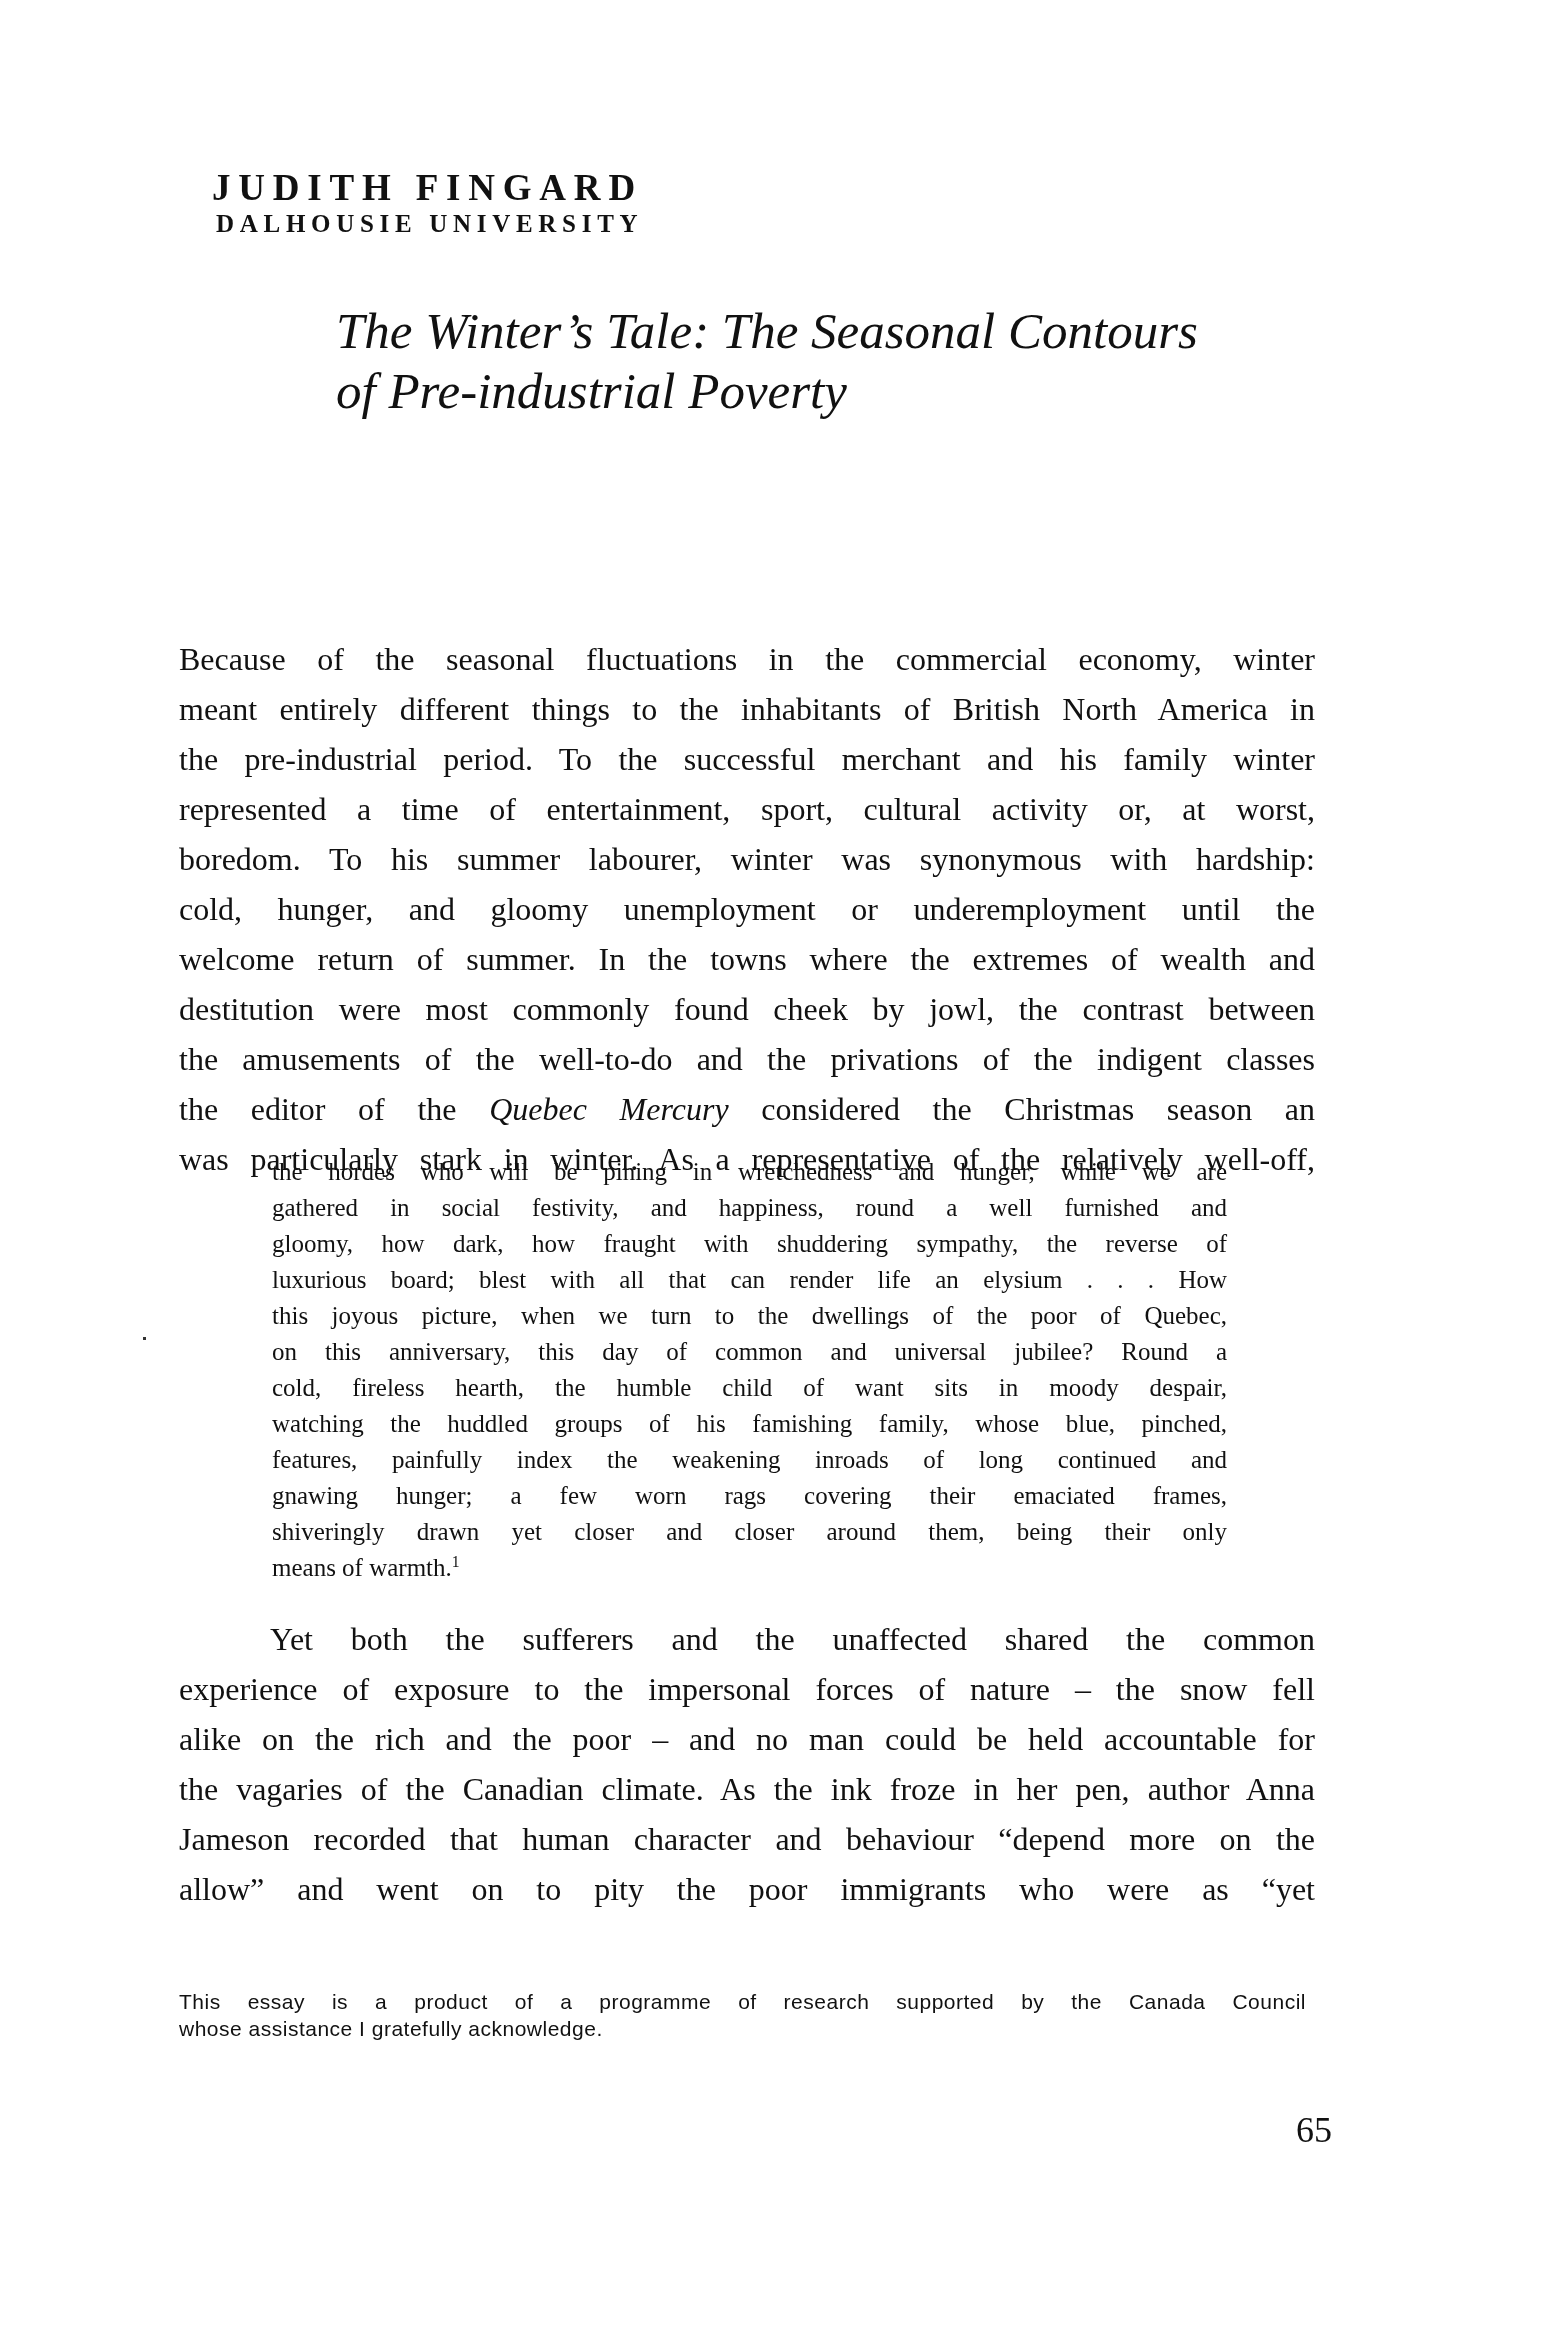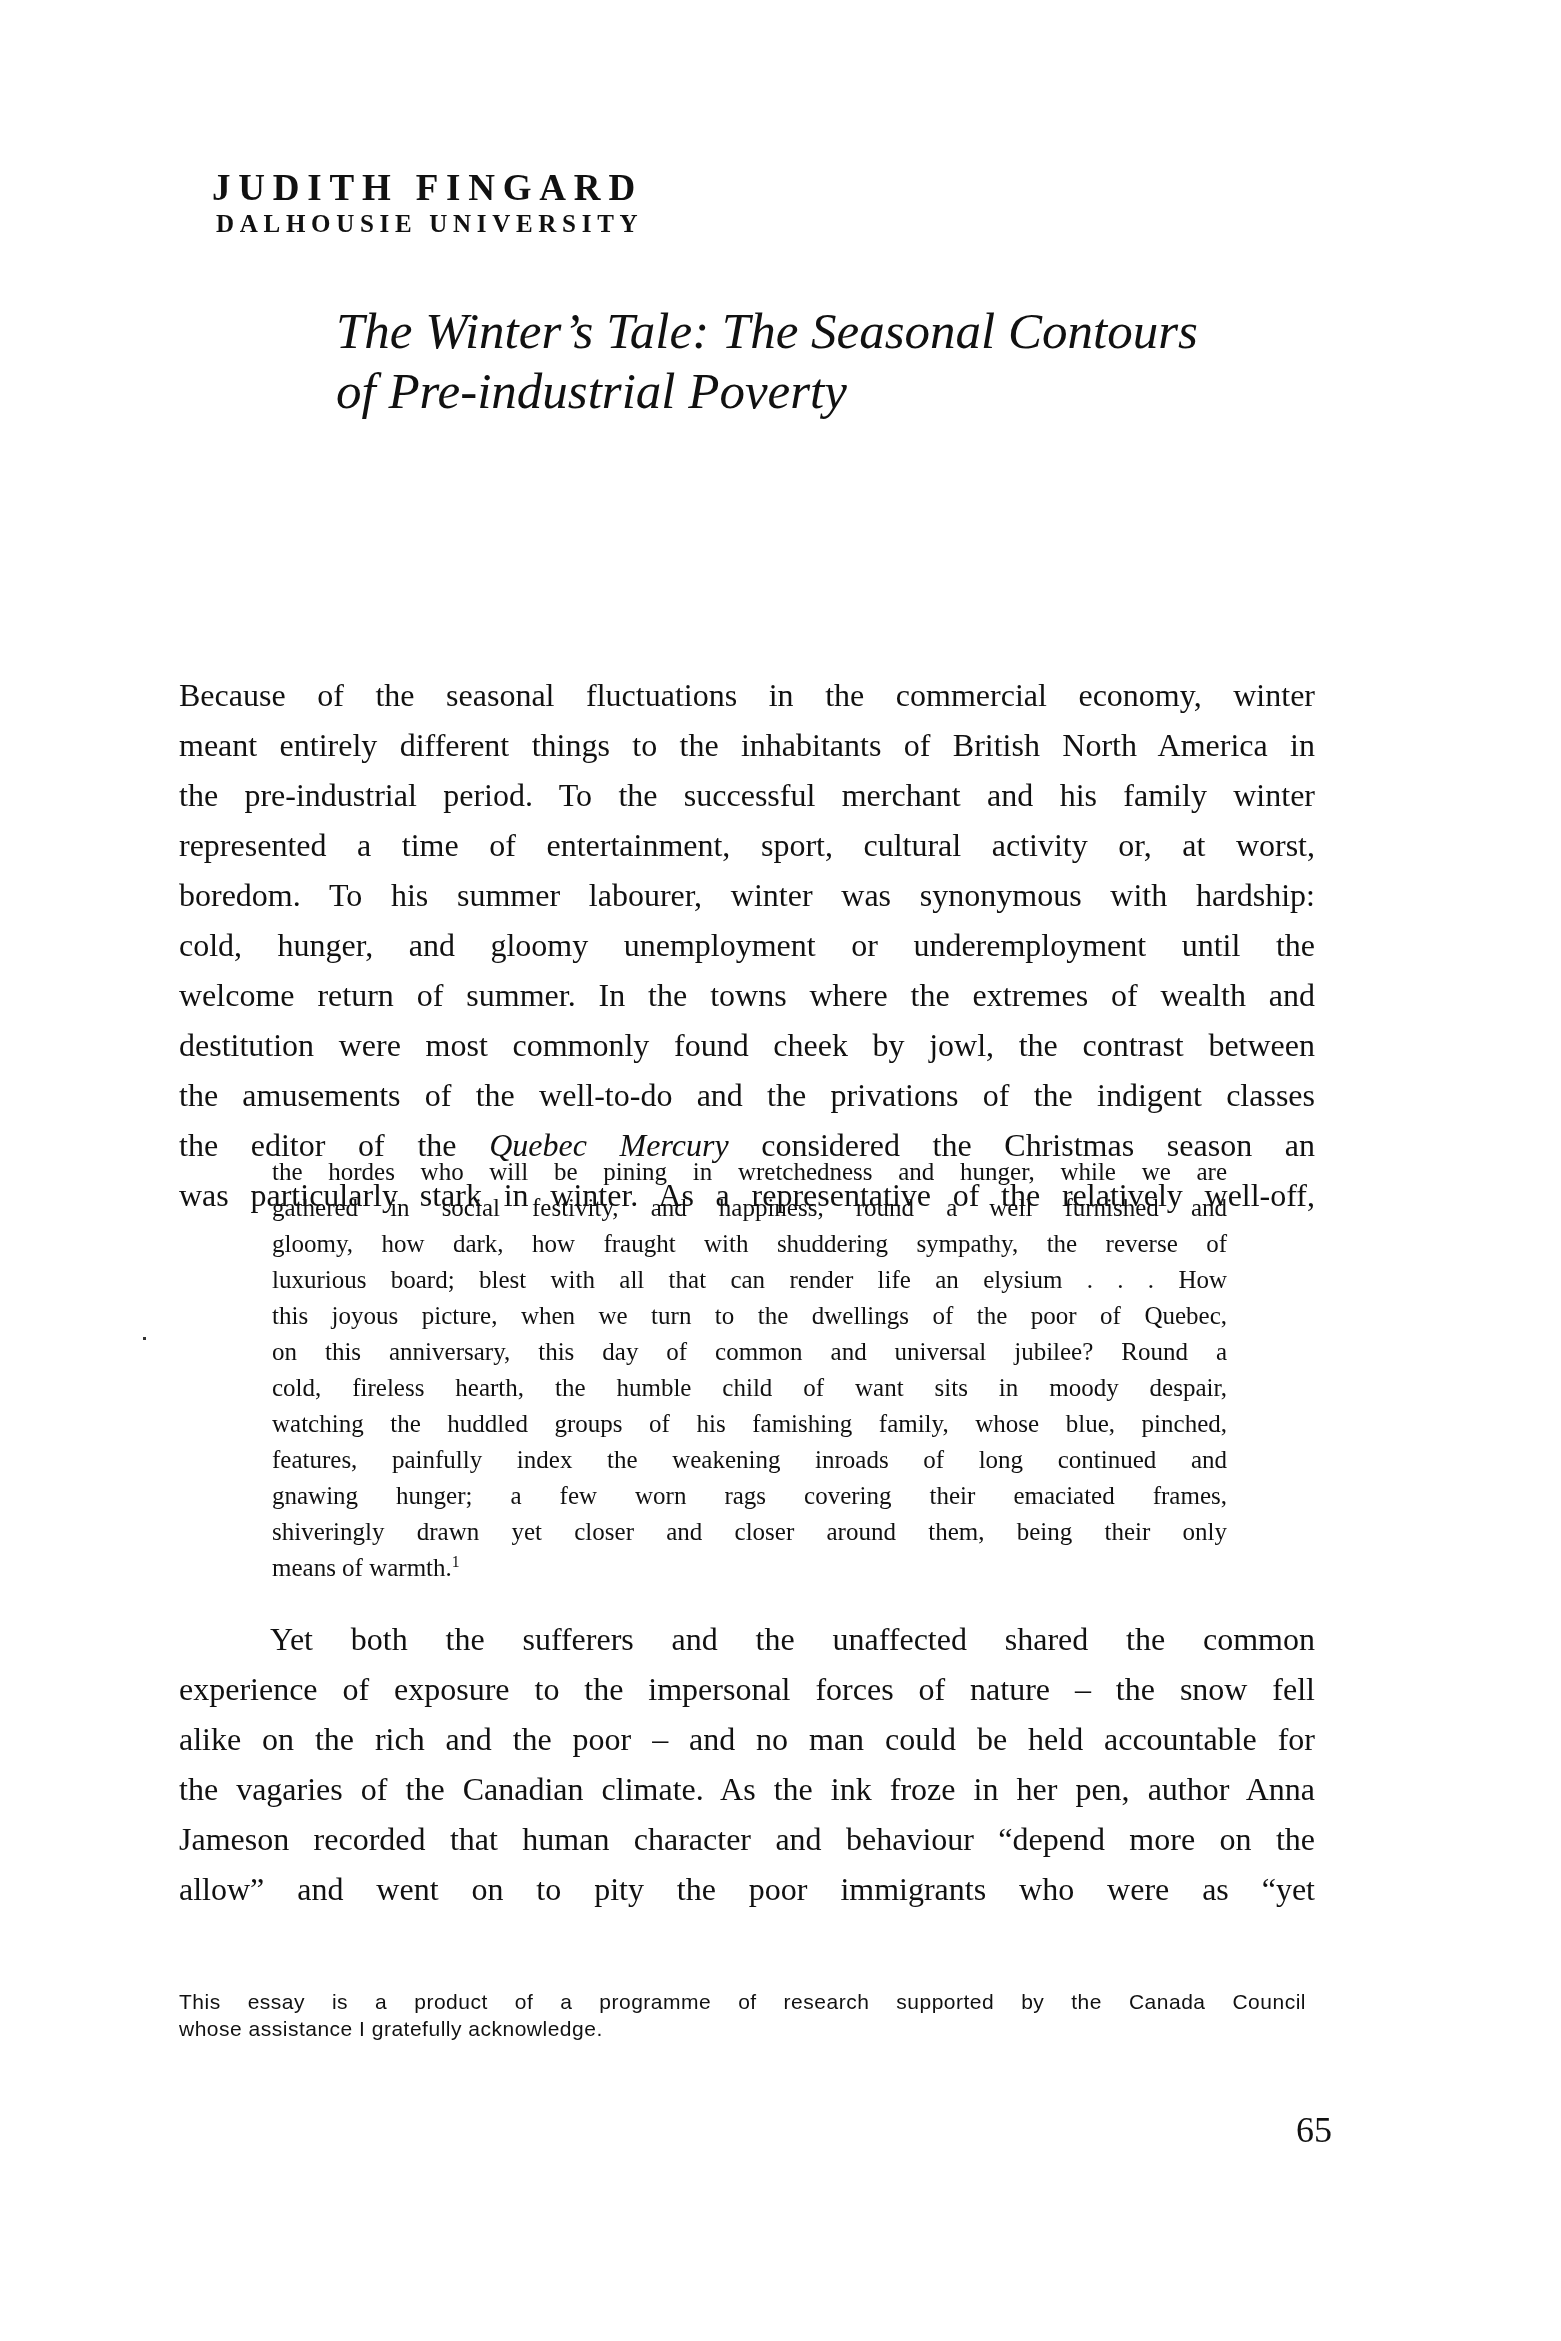--- a/index.html
+++ b/index.html
@@ -66,21 +66,21 @@
   .body-text .line {
     display: block;
     text-align: justify;
     text-align-last: justify;
     white-space: nowrap;
     height: 50px;
   }
   .body-text .line.last {
     text-align-last: left;
   }
-  .para1 { top: 670px; }
+  .para1 { top: 634px; }
   .para2 { top: 1614px; }
   .para2 .line.indent { padding-left: 91px; }
   .quote {
     position: absolute;
     left: 272px;
     top: 1154px;
     width: 955px;
     font-family: Liberation Serif, serif;
     font-size: 25px;
     line-height: 36px;

